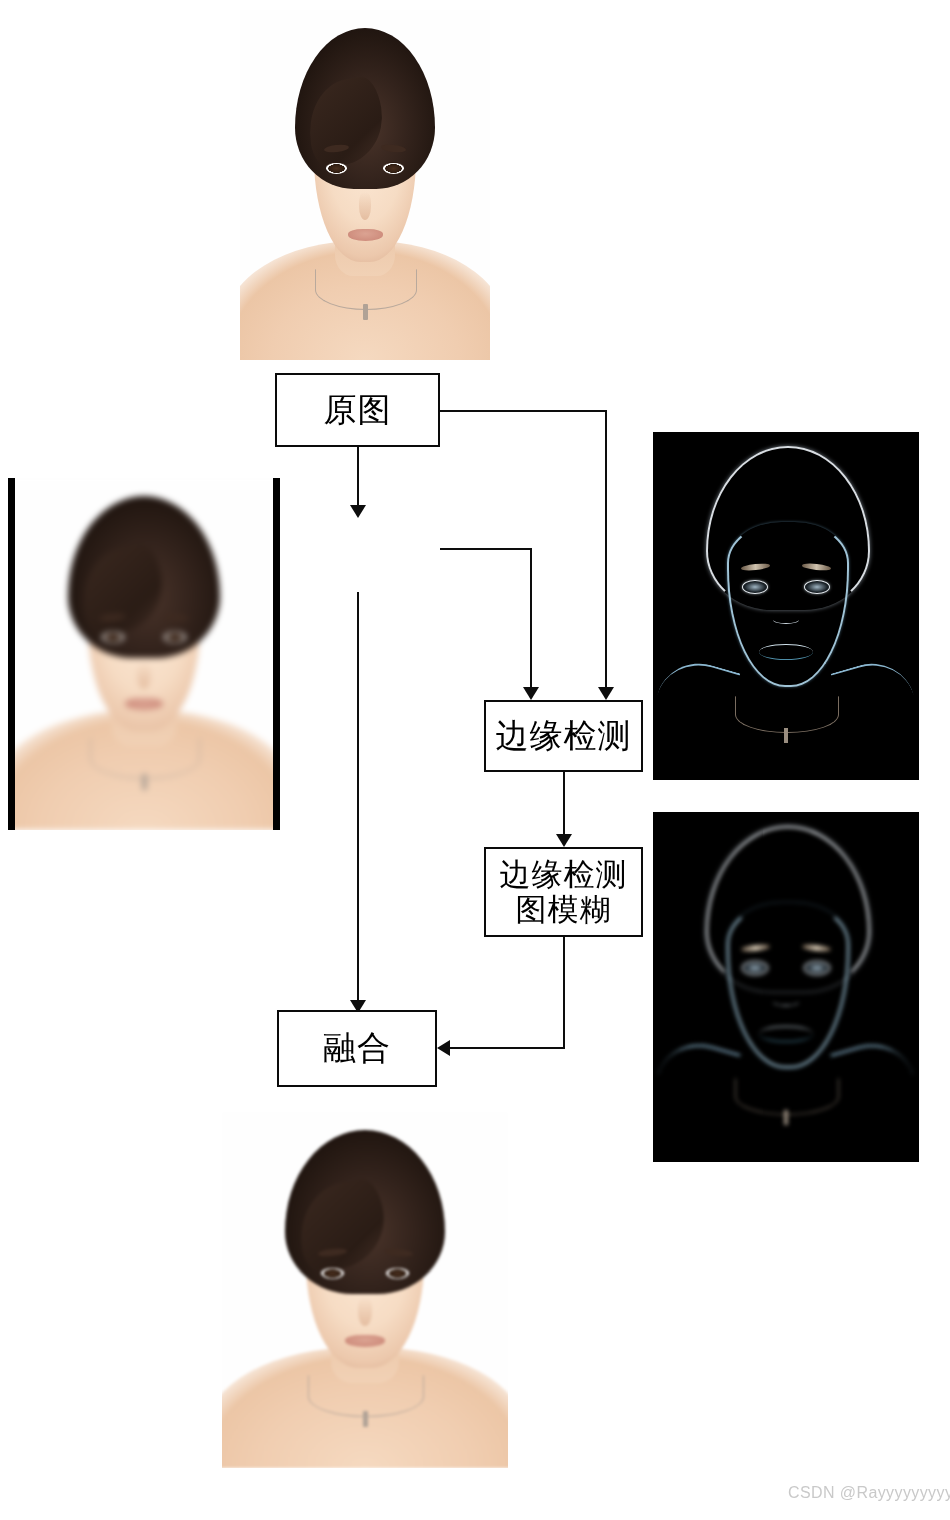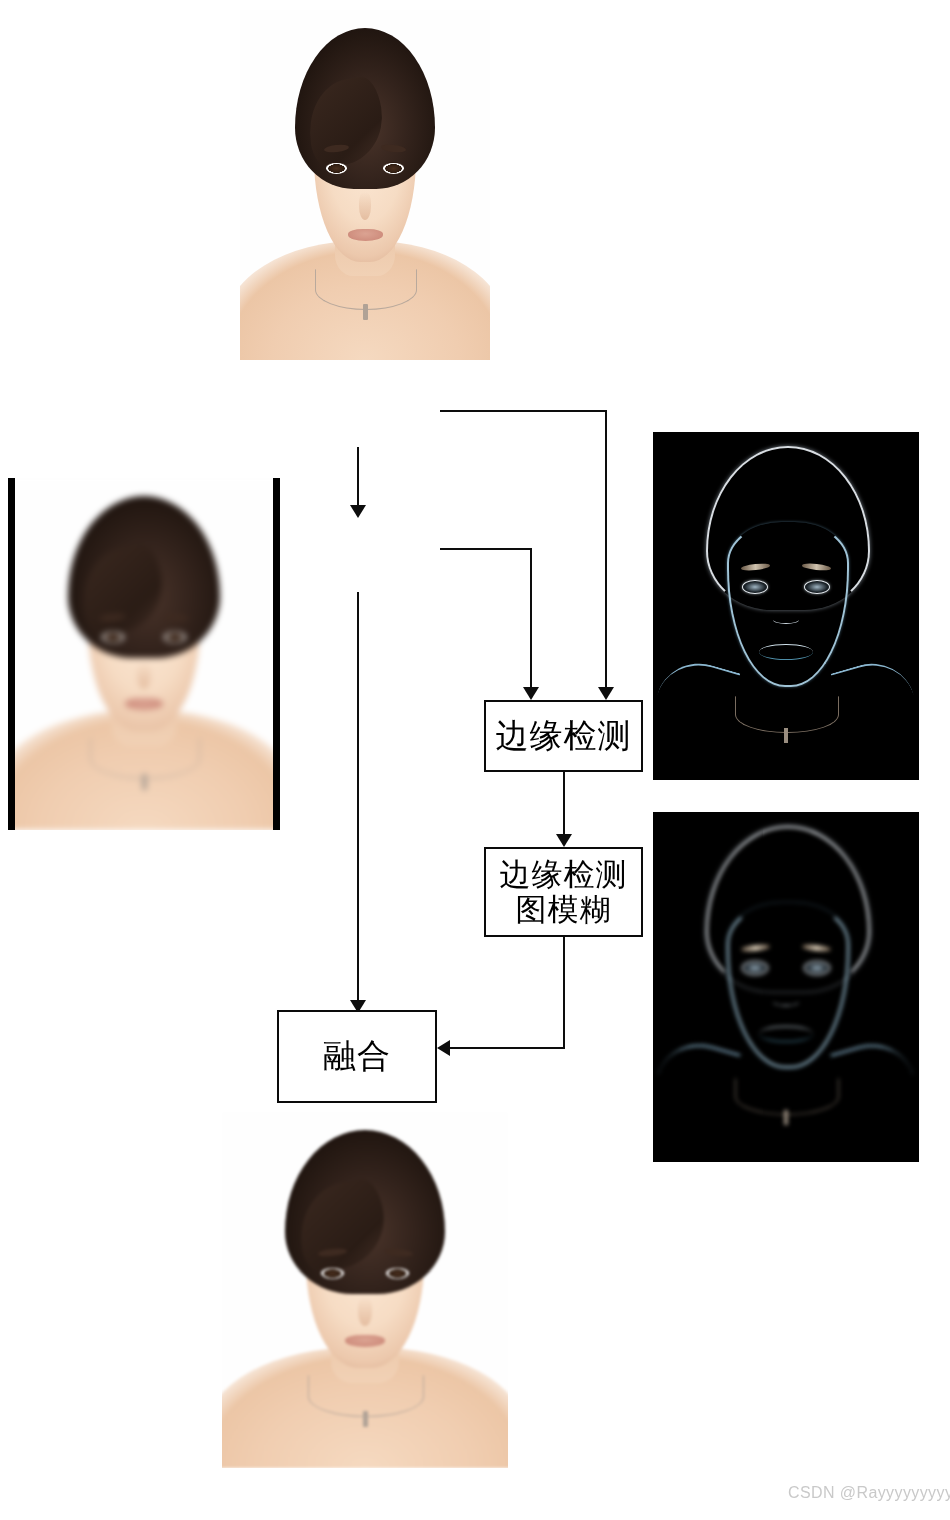--- a/index.html
+++ b/index.html
@@ -406,24 +406,25 @@
   <div class="ln v" style="left:357px; top:592px; height:412px;"></div>
   <div class="arrow-down" style="left:350px; top:1000px;"></div>
 
   <div class="ln v" style="left:563px; top:772px; height:66px;"></div>
   <div class="arrow-down" style="left:556px; top:834px;"></div>
 
   <div class="ln v" style="left:563px; top:937px; height:112px;"></div>
   <div class="ln h" style="left:450px; top:1047px; width:115px;"></div>
   <div class="arrow-left" style="left:437px; top:1040px;"></div>
 
+  <div class="box" style="left:275px; top:373px; width:165px; height:74px;">原图</div>
 
 
   <div class="box" style="left:484px; top:700px; width:159px; height:72px;">边缘检测</div>
 
   <div class="box" style="left:484px; top:847px; width:159px; height:90px; font-size:31px;">边缘检测
 图模糊</div>
 
-  <div class="box" style="left:277px; top:1010px; width:160px; height:93px;">融合</div>
+  <div class="box" style="left:277px; top:1010px; width:160px; height:77px;">融合</div>
 
   <div class="watermark" style="left:788px; top:1484px;">CSDN @Rayyyyyyyyy</div>
 
 </div>
 
 </body></html>

